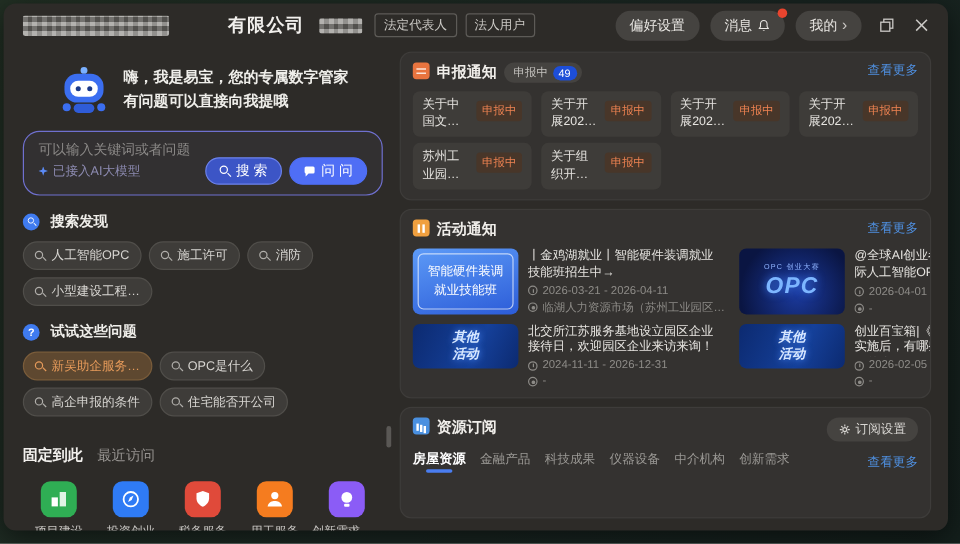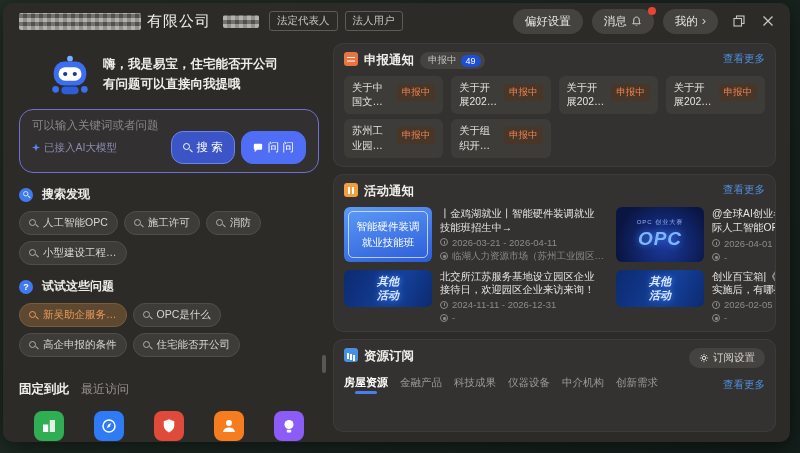--- a/index.html
+++ b/index.html
@@ -7,21 +7,21 @@
   body { background:linear-gradient(120deg,#223024 0%,#1a2622 55%,#141f1c 100%); overflow:hidden; position:relative; }
 
   .window { position:absolute; left:3px; top:3px; width:787px; height:439px; background:#2d2b28; border-radius:10px; overflow:hidden; box-shadow:0 6px 24px rgba(0,0,0,.55); display:flex; flex-direction:column; }
 
   
   .topbar { flex:none; height:36px; display:flex; align-items:center; padding:0 14px 0 16px; }
   .mosaic { display:inline-block; border-radius:2px; filter:blur(.4px);
     background:repeating-linear-gradient(90deg,#9a9894 0 4px,#6e6c68 4px 8px),repeating-linear-gradient(0deg,rgba(255,255,255,.25) 0 4px,rgba(0,0,0,.25) 4px 8px); background-blend-mode:overlay; }
   .mosaic-lg { width:122px; height:17px; margin-right:6px; }
   .mosaic-sm { width:36px; height:13px; margin:0 10px 0 12px; }
-  .company { font-size:15px; font-weight:normal; color:#f2f0ed; letter-spacing:1px; }
+  .company { font-size:15px; font-weight:bold; color:#f2f0ed; letter-spacing:1px;margin-left:43px; }
   .role-tag { border:1px solid #5d5b57; color:#c9c7c3; font-size:10.5px; padding:2px 7px; border-radius:3px; margin-right:7px; }
   .topbar-right { margin-left:auto; display:flex; align-items:center; gap:9px; }
   .pill { background:#454340; border:none; border-radius:13px; padding:5px 12px; font-size:11.5px; color:#e8e6e2; display:flex; align-items:center; gap:4px; cursor:pointer; position:relative; font-family:inherit; }
   .chev { font-size:13px; line-height:8px; color:#cac8c4; }
   .dot { position:absolute; right:-2px; top:-2px; width:8px; height:8px; border-radius:50%; background:#e8442e; }
   .winctl { width:16px; height:16px; display:flex; align-items:center; justify-content:center; color:#c9c7c4; cursor:pointer; margin-left:4px; }
 
   
   .content { flex:1; display:flex; gap:14px; padding:4px 14px 10px 16px; min-height:0; }
   .left { flex:none; width:300px; display:flex; flex-direction:column; position:relative; }
@@ -30,21 +30,21 @@
   
   .greet-row { display:flex; align-items:center; gap:10px; margin:8px 0 12px 28px; }
   .greet { font-size:12.5px; font-weight:bold; color:#efeeea; line-height:1.6; }
   .ask-card { border:1px solid #6f70cf; border-radius:14px; background:#323031; padding:9px 12px 8px; height:66px; display:flex; flex-direction:column; justify-content:space-between; }
   .ask-input { background:transparent; border:none; outline:none; color:#ddd; font-size:11.5px; width:100%; font-family:inherit; }
   .ask-input::placeholder { color:#8b8987; }
   .ask-bottom { display:flex; align-items:center; }
   .ai-note { display:flex; align-items:center; gap:4px; font-size:10.5px; color:#8c8ab0; }
   .spark { width:8px; height:8px; background:#5b8af5; clip-path:polygon(50% 0,62% 38%,100% 50%,62% 62%,50% 100%,38% 62%,0 50%,38% 38%); }
   .btns { margin-left:auto; display:flex; gap:6px; }
-  .btn { height:33px; border-radius:12px; display:flex; align-items:center; gap:5px; padding:0 11px; font-size:11.5px; color:#fff; cursor:pointer; font-family:inherit; }
+  .btn { height:23px; border-radius:12px; display:flex; align-items:center; gap:5px; padding:0 11px; font-size:11.5px; color:#fff; cursor:pointer; font-family:inherit; }
   .btn-search { background:#3c55c6; border:1px solid #6c82ec; }
   .btn-ask { background:#4f6ef5; border:1px solid #4f6ef5; }
 
   .mag { position:relative; width:9px; height:9px; display:inline-block; flex:none; }
   .mag::before { content:""; position:absolute; left:0; top:0; width:5px; height:5px; border:1.3px solid currentColor; border-radius:50%; }
   .mag::after { content:""; position:absolute; left:6px; top:6.5px; width:3.5px; height:1.4px; background:currentColor; transform:rotate(45deg); }
 
   .sec-head { display:flex; align-items:center; gap:9px; font-size:12px; font-weight:bold; color:#efeeea; margin:13px 0 8px; }
   .circle-ico { width:14px; height:14px; border-radius:50%; background:#3f7bf0; color:#fff; display:flex; align-items:center; justify-content:center; font-size:9px; font-weight:bold; }
   .circle-ico .mag { transform:scale(.75); }
@@ -158,21 +158,21 @@
           <circle cx="24" cy="8" r="3" fill="#7ab0ff"></circle>
           <rect x="7" y="11" width="34" height="25" rx="11" fill="#3b6ef0"></rect>
           <rect x="12" y="17" width="24" height="14" rx="7" fill="#fff"></rect>
           <circle cx="19" cy="24" r="2.2" fill="#1b3a8a"></circle>
           <circle cx="29" cy="24" r="2.2" fill="#1b3a8a"></circle>
           <rect x="15" y="37" width="18" height="8" rx="4" fill="#2f5cd8"></rect>
           <circle cx="9" cy="40" r="3.5" fill="#3b6ef0"></circle>
             <circle cx="39" cy="40" r="3.5" fill="#3b6ef0"></circle>
         </svg>
         <div class="greet">
-          <div>嗨，我是易宝，住宅能否开公司</div>
+          <div>嗨，我是易宝，您的专属数字管家</div>
           <div>有问题可以直接向我提哦</div>
         </div>
       </div>
 
       <div class="ask-card">
         <input class="ask-input" placeholder="可以输入关键词或者问题" style="">
         <div class="ask-bottom">
           <span class="ai-note">
               <span class="spark"></span>
               <span>已接入AI大模型</span>

